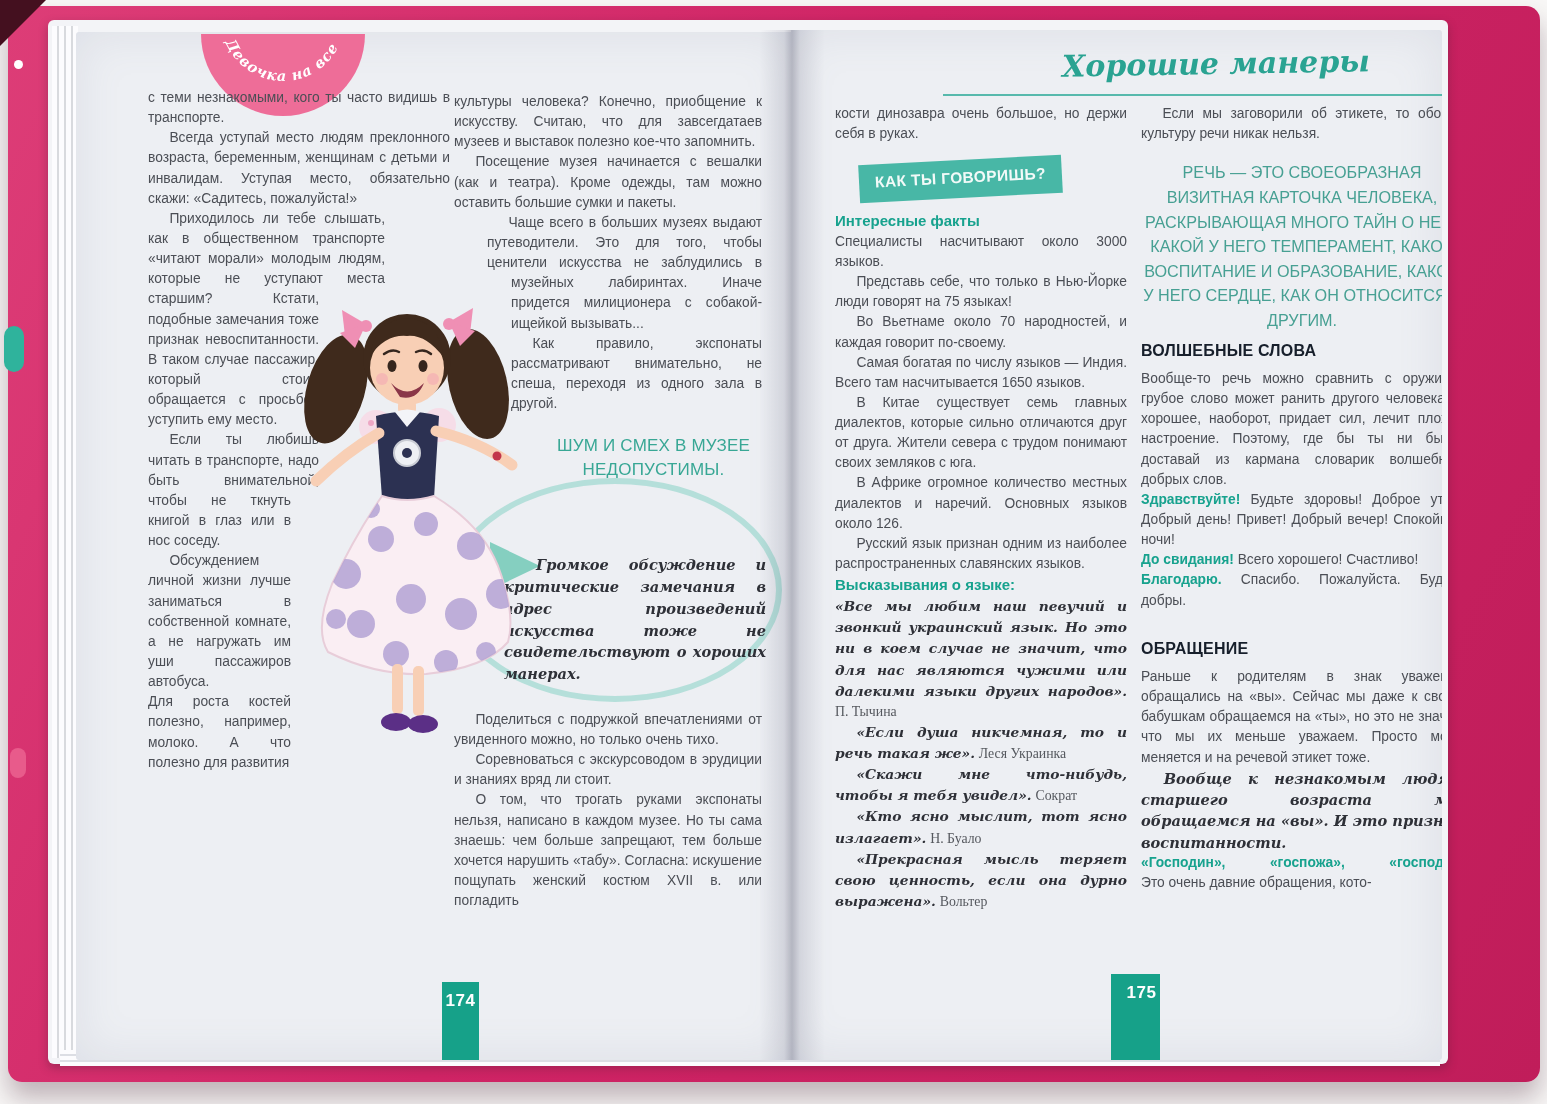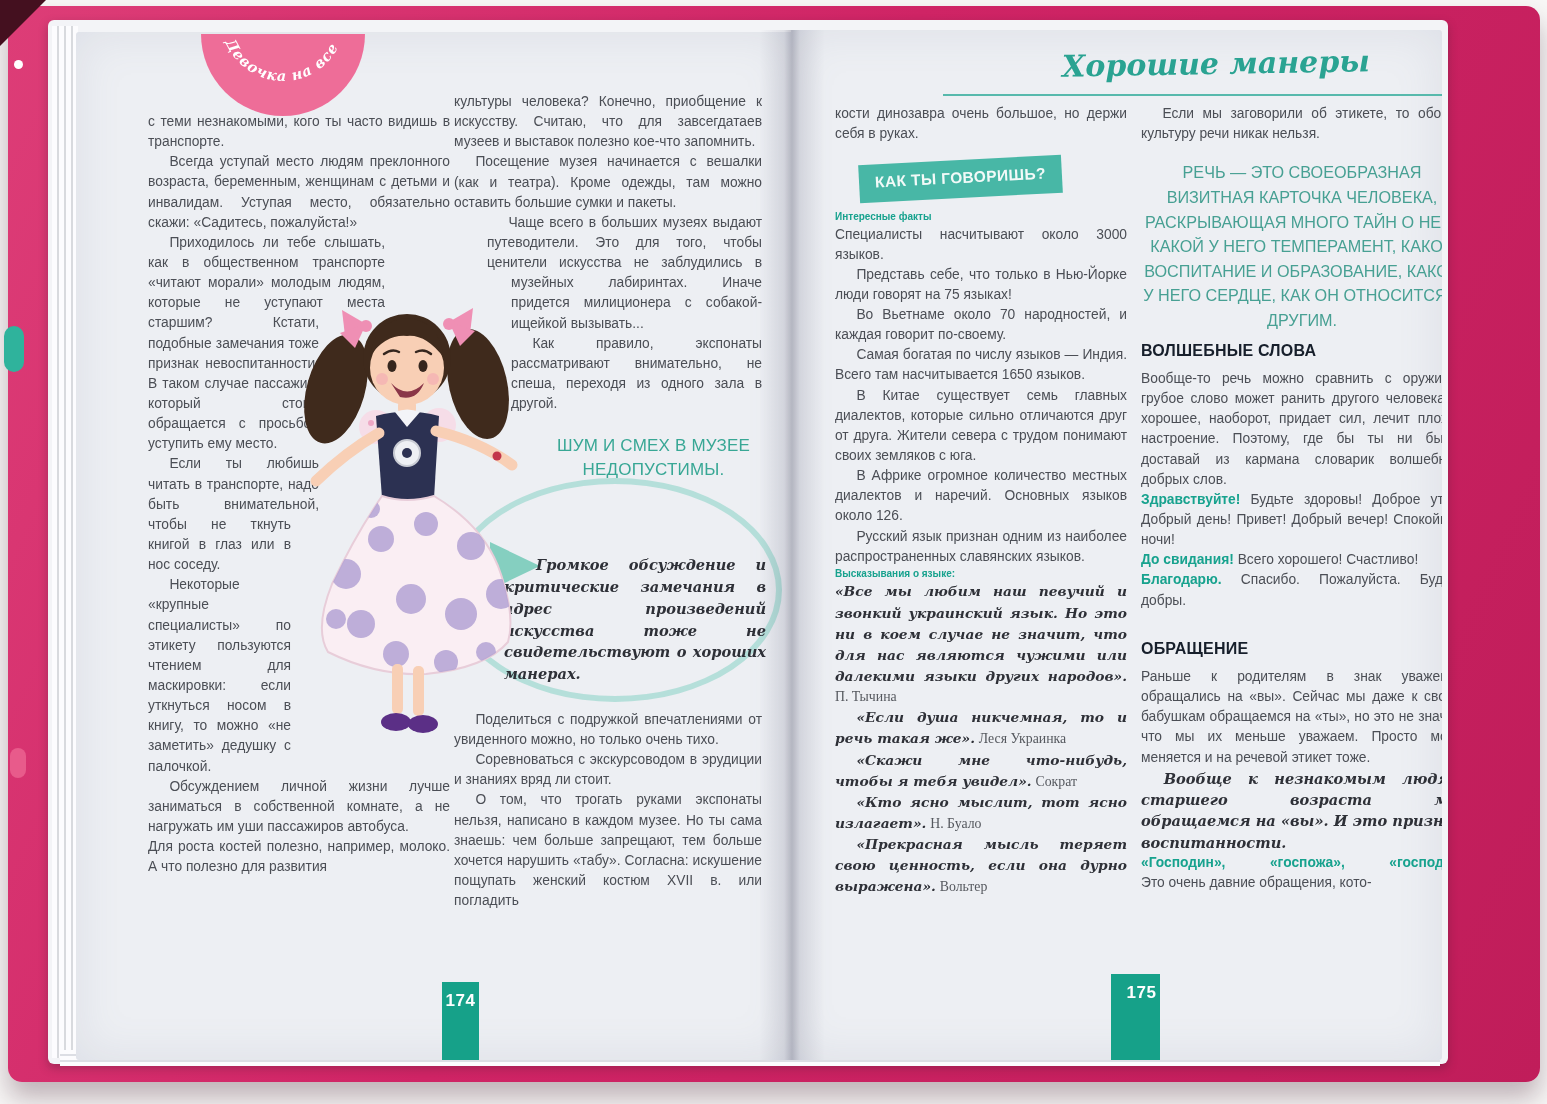--- a/index.html
+++ b/index.html
@@ -24,21 +24,21 @@
   #gutter{position:absolute;left:759px;top:30px;width:66px;height:1030px;pointer-events:none;
         background:linear-gradient(90deg,rgba(40,40,70,0) 0%,rgba(40,40,70,.10) 38%,rgba(25,25,55,.24) 50%,rgba(40,40,70,.10) 62%,rgba(40,40,70,0) 100%);}
   
   .fleck{position:absolute;border-radius:50%;}
   
   .col{position:absolute;color:#4b4e55;font-size:13.8px;line-height:1.46;text-align:justify;}
   .col p{margin:0;}
   p.ind{text-indent:1.55em;}
   .sec-heading{font-weight:bold;color:#171f2b;font-size:16px;letter-spacing:.2px;margin:26px 0 7px;text-align:left;}
   .tealbold{color:#17a28e;font-weight:bold;}
-  .sub{font-size:10px;margin:4px 0 2px;text-align:left;}
+  .sub{font-size:15px;margin:4px 0 2px;text-align:left;}
   .hw{font-family:"DejaVu Serif", serif;font-style:italic;font-weight:bold;color:#2e3037;}
   .qa{color:#55585e;font-family:Liberation Serif, serif;}
   .q{margin-bottom:1px;}
   .fr{float:right;margin-left:9px;}
   .fl{float:left;margin-right:9px;}
   .clr{clear:right;}
   .cll{clear:left;}
   
   #museum-callout{width:215px;margin:20px 0 4px 92px;color:#38a795;font-size:17px;line-height:1.4;
         text-align:center;letter-spacing:.2px;}
@@ -91,29 +91,28 @@
   <div class="page" id="page-left">
 
     <svg id="badge-girl" width="170" height="92" viewBox="0 0 170 92">
       <path d="M3,6 a82,82 0 0 0 164,0 z" fill="#ee6d98"></path>
       <path id="arc" d="M26,10 A62,62 0 0 0 144,10" fill="none"></path>
       <text font-family="DejaVu Serif, serif" font-style="italic" font-weight="bold" font-size="14.5" fill="#ffffff" letter-spacing="1">
         <textPath href="#arc" startOffset="4">Девочка на все 100%</textPath>
       </text>
     </svg>
 
-    <div class="col" id="col1" style="left:72px;top:80px;width:302px;height:940px;">
+    <div class="col" id="col1" style="left:72px;top:56px;width:302px;height:940px;">
       <p>с теми незнакомыми, кого ты часто видишь в транспорте.</p>
       <p class="ind">Всегда уступай место людям преклонного возраста, беременным, женщинам с детьми и инвалидам. Уступая место, обязательно скажи: «Садитесь, пожалуйста!»</p>
       <div class="fr" style="width:56px;height:100px;"></div>
       <div class="fr clr" style="width:122px;height:200px;"></div>
       <div class="fr clr" style="width:150px;height:230px;"></div>
       <p class="ind">Приходилось ли тебе слышать, как в общественном транспорте «читают морали» молодым людям, которые не уступают места старшим? Кстати, подобные замечания тоже признак невоспитанности. В таком случае пассажир, который стоит, обращается с просьбой уступить ему место.</p>
       <p class="ind">Если ты любишь читать в транспорте, надо быть внимательной, чтобы не ткнуть книгой в глаз или в нос соседу.</p>
-      <p class="ind">Некоторые «крупные специалисты» по этикету пользуются чтением для маскировки: если уткнуться носом в книгу, то можно «не заметить» дедушку с палочкой.</p>
       <p class="ind">Обсуждением личной жизни лучше заниматься в собственной комнате, а не нагружать им уши пассажиров автобуса.</p>
       <p>Для роста костей полезно, например, молоко. А что полезно для развития</p>
     </div>
 
     <div class="col" id="col2" style="left:378px;top:60px;width:308px;height:950px;">
       <p>культуры человека? Конечно, приобщение к искусству. Считаю, что для завсегдатаев музеев и выставок полезно кое-что запомнить.</p>
       <p class="ind">Посещение музея начинается с вешалки (как и театра). Кроме одежды, там можно оставить большие сумки и пакеты.</p>
       <div class="fl" style="width:24px;height:80px;"></div>
       <div class="fl cll" style="width:48px;height:120px;"></div>
       <p class="ind">Чаще всего в больших музеях выдают путеводители. Это для того, чтобы ценители искусства не заблудились в музейных лабиринтах. Иначе придется милиционера с собакой-ищейкой вызывать...</p>

